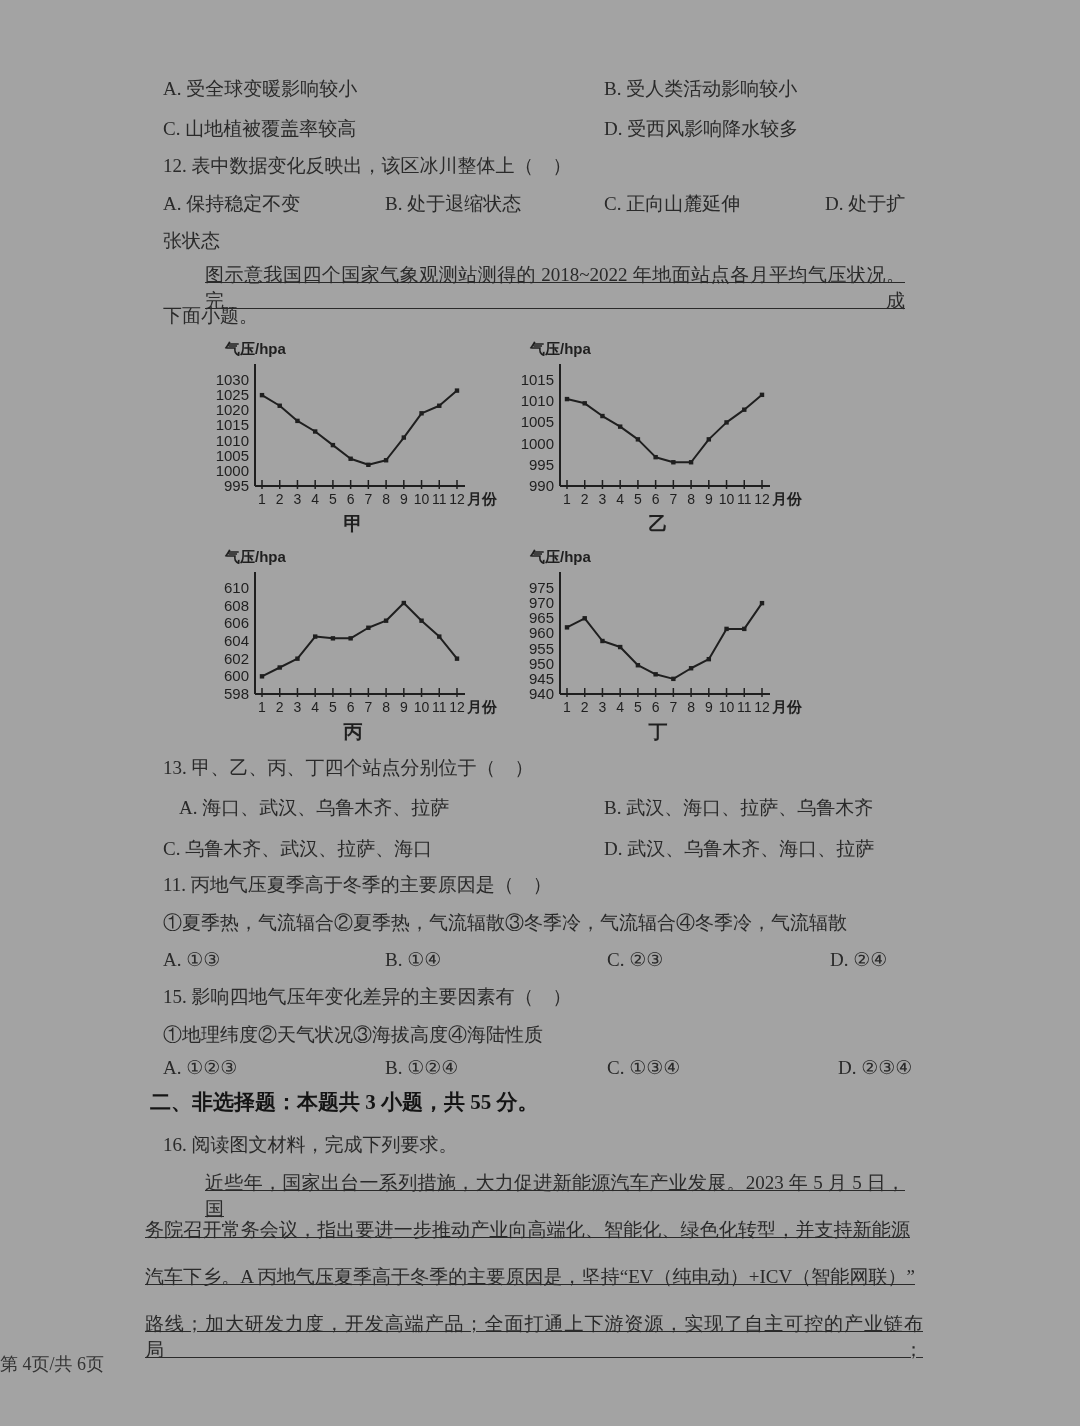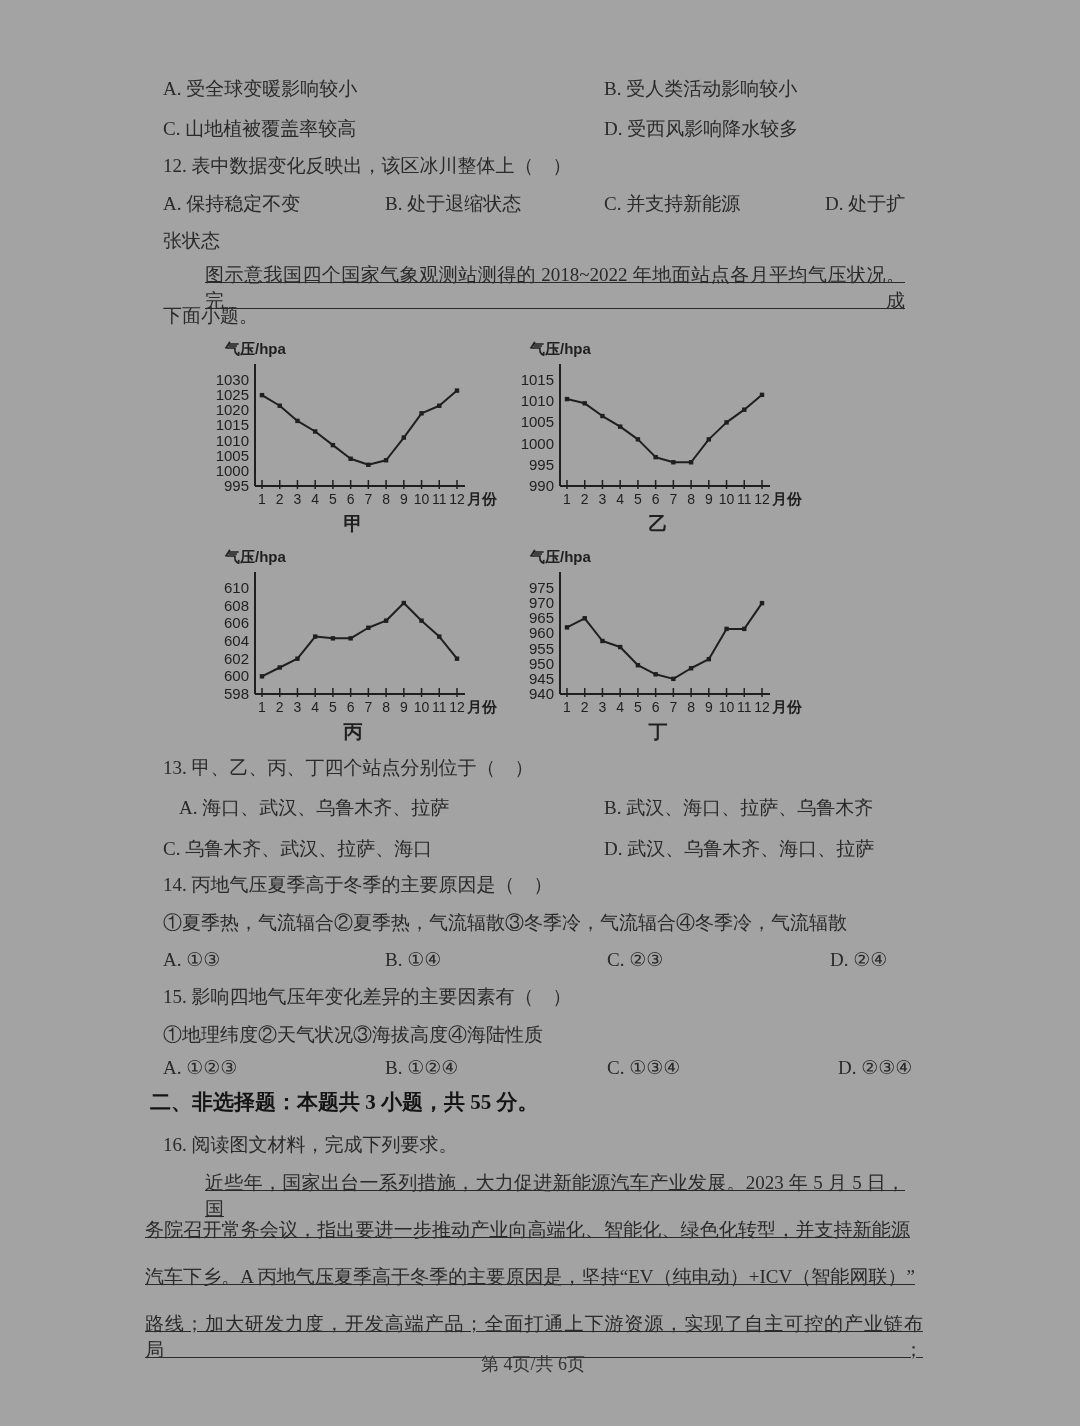--- a/index.html
+++ b/index.html
@@ -26,21 +26,21 @@
 <div class="page">
 
   <span class="abs t" style="left:163px;top:76px">A. 受全球变暖影响较小</span>
   <span class="abs t" style="left:604px;top:76px">B. 受人类活动影响较小</span>
   <span class="abs t" style="left:163px;top:116px">C. 山地植被覆盖率较高</span>
   <span class="abs t" style="left:604px;top:116px">D. 受西风影响降水较多</span>
 
   <span class="abs t" style="left:163px;top:153px">12. 表中数据变化反映出，该区冰川整体上（　）</span>
   <span class="abs t" style="left:163px;top:191px">A. 保持稳定不变</span>
   <span class="abs t" style="left:385px;top:191px">B. 处于退缩状态</span>
-  <span class="abs t" style="left:604px;top:191px">C. 并支持新能源</span>
+  <span class="abs t" style="left:604px;top:191px">C. 正向山麓延伸</span>
   <span class="abs t" style="left:825px;top:191px">D. 处于扩</span>
   <span class="abs t" style="left:163px;top:228px">张状态</span>
 
   <div class="abs t just" style="left:205px;top:262px;width:700px">图示意我国四个国家气象观测站测得的 2018~2022 年地面站点各月平均气压状况。完成</div>
   <span class="abs t" style="left:163px;top:303px">下面小题。</span>
 
   <div class="chart-box" style="left:195px;top:338px">
       <svg width="305" height="198" viewBox="0 0 305 198">
         <line x1="60" y1="26" x2="60" y2="148" stroke="#1f1f1f" stroke-width="2"></line>
         <line x1="60" y1="148" x2="270" y2="148" stroke="#1f1f1f" stroke-width="2"></line>
@@ -253,21 +253,21 @@
         <rect x="259.8" y="54.94285714285715" width="4.4" height="4.4" fill="#1f1f1f"></rect>
       </svg>
     </div>
 
   <span class="abs t" style="left:163px;top:755px">13. 甲、乙、丙、丁四个站点分别位于（　）</span>
   <span class="abs t" style="left:179px;top:795px">A. 海口、武汉、乌鲁木齐、拉萨</span>
   <span class="abs t" style="left:604px;top:795px">B. 武汉、海口、拉萨、乌鲁木齐</span>
   <span class="abs t" style="left:163px;top:836px">C. 乌鲁木齐、武汉、拉萨、海口</span>
   <span class="abs t" style="left:604px;top:836px">D. 武汉、乌鲁木齐、海口、拉萨</span>
 
-  <span class="abs t" style="left:163px;top:872px">14. 丙地气压夏季高于冬季的主要原因是（　）</span>
+  <span class="abs t" style="left:163px;top:872px">11. 丙地气压夏季高于冬季的主要原因是（　）</span>
   <span class="abs t" style="left:163px;top:910px">①夏季热，气流辐合②夏季热，气流辐散③冬季冷，气流辐合④冬季冷，气流辐散</span>
   <span class="abs t" style="left:163px;top:947px">A. ①③</span>
   <span class="abs t" style="left:385px;top:947px">B. ①④</span>
   <span class="abs t" style="left:607px;top:947px">C. ②③</span>
   <span class="abs t" style="left:830px;top:947px">D. ②④</span>
 
   <span class="abs t" style="left:163px;top:984px">15. 影响四地气压年变化差异的主要因素有（　）</span>
   <span class="abs t" style="left:163px;top:1022px">①地理纬度②天气状况③海拔高度④海陆性质</span>
   <span class="abs t" style="left:163px;top:1055px">A. ①②③</span>
   <span class="abs t" style="left:385px;top:1055px">B. ①②④</span>
@@ -275,15 +275,15 @@
   <span class="abs t" style="left:838px;top:1055px">D. ②③④</span>
 
   <span class="abs h" style="left:150px;top:1088px">二、非选择题：本题共 3 小题，共 55 分。</span>
 
   <span class="abs t" style="left:163px;top:1132px">16. 阅读图文材料，完成下列要求。</span>
   <div class="abs t just" style="left:205px;top:1170px;width:700px">近些年，国家出台一系列措施，大力促进新能源汽车产业发展。2023 年 5 月 5 日，国</div>
   <div class="abs t just" style="left:145px;top:1217px;width:765px">务院召开常务会议，指出要进一步推动产业向高端化、智能化、绿色化转型，并支持新能源</div>
   <div class="abs t just" style="left:145px;top:1264px;width:770px">汽车下乡。A 丙地气压夏季高于冬季的主要原因是，坚持“EV（纯电动）+ICV（智能网联）”</div>
   <div class="abs t just" style="left:145px;top:1311px;width:778px">路线；加大研发力度，开发高端产品；全面打通上下游资源，实现了自主可控的产业链布局；</div>
 
-  <div class="abs footer" style="left:0;top:1352px;width:1066px;text-align:center">第 4页/共 6页</div>
+  <div class="abs footer" style="left:0;top:1352px;width:1066px;">第 4页/共 6页</div>
 
 </div>
 
 </body></html>

